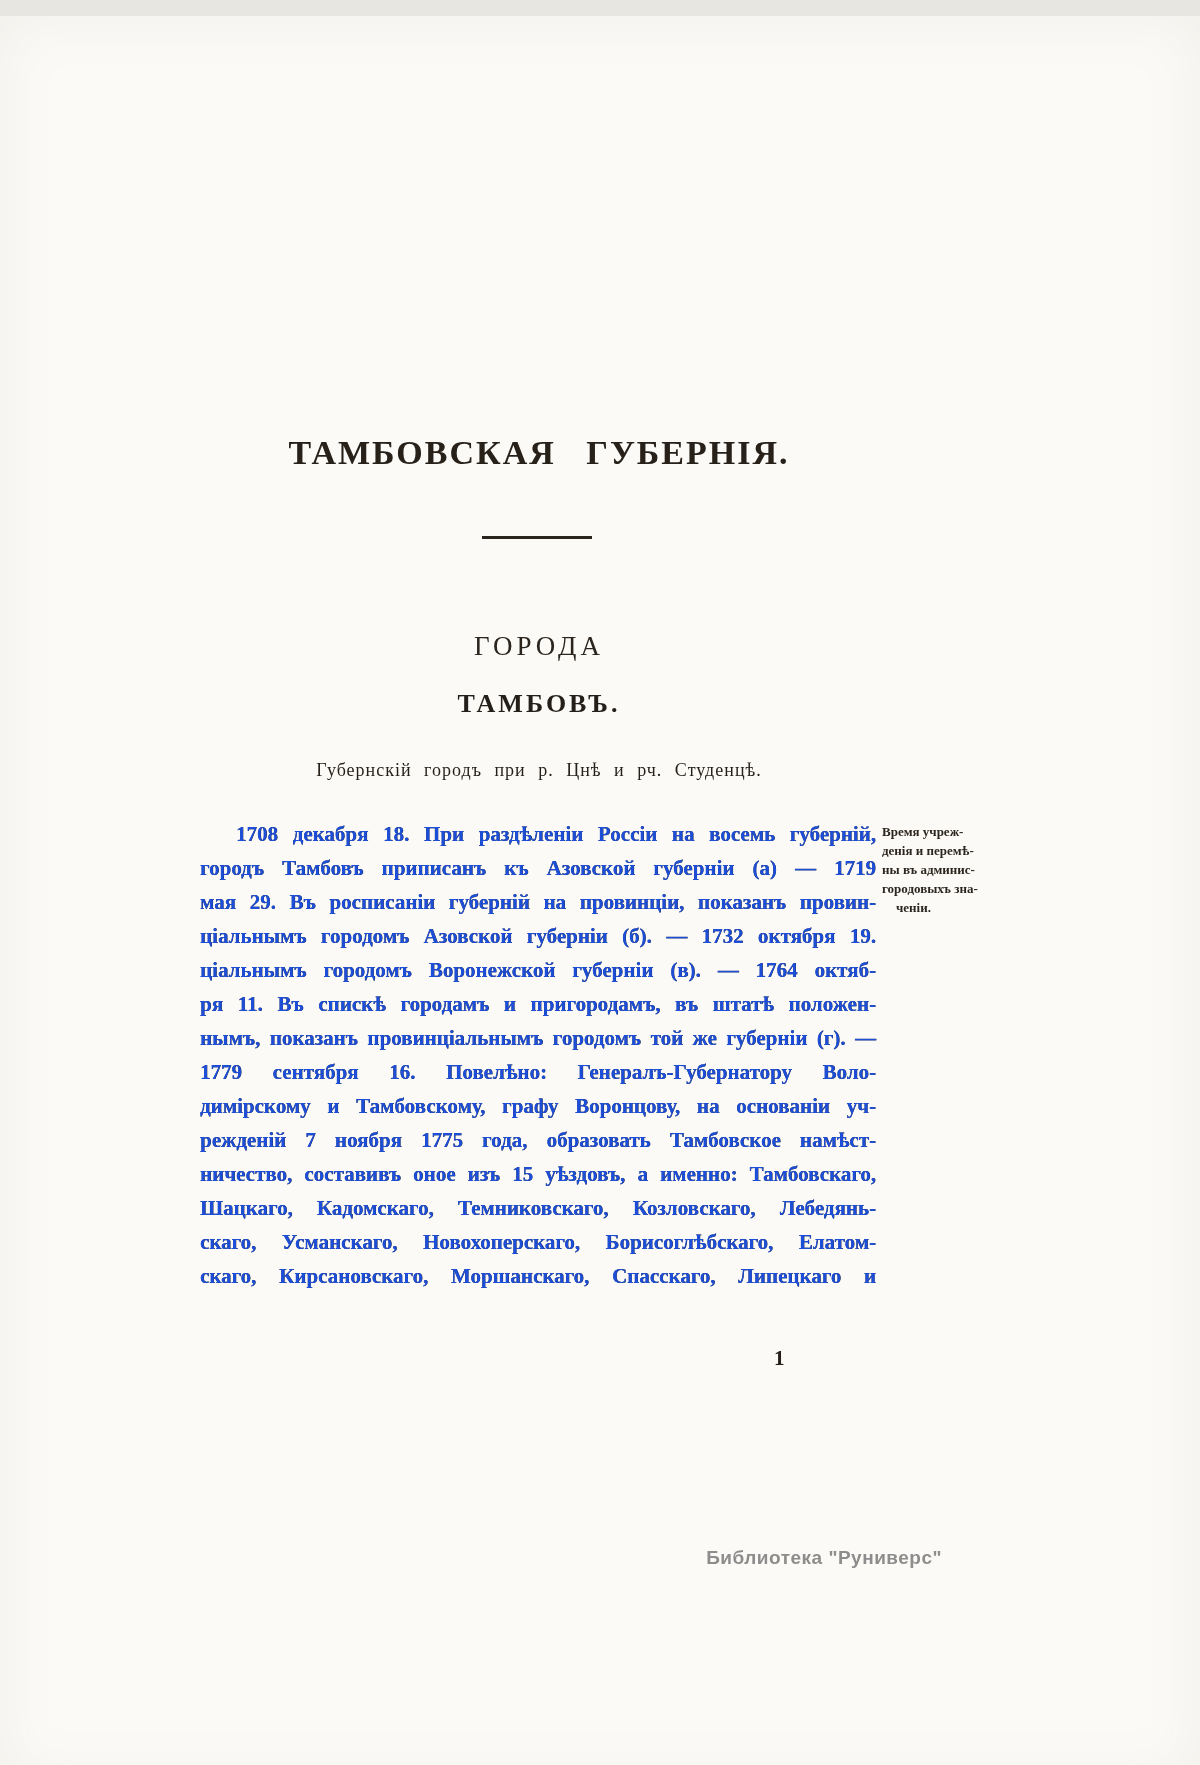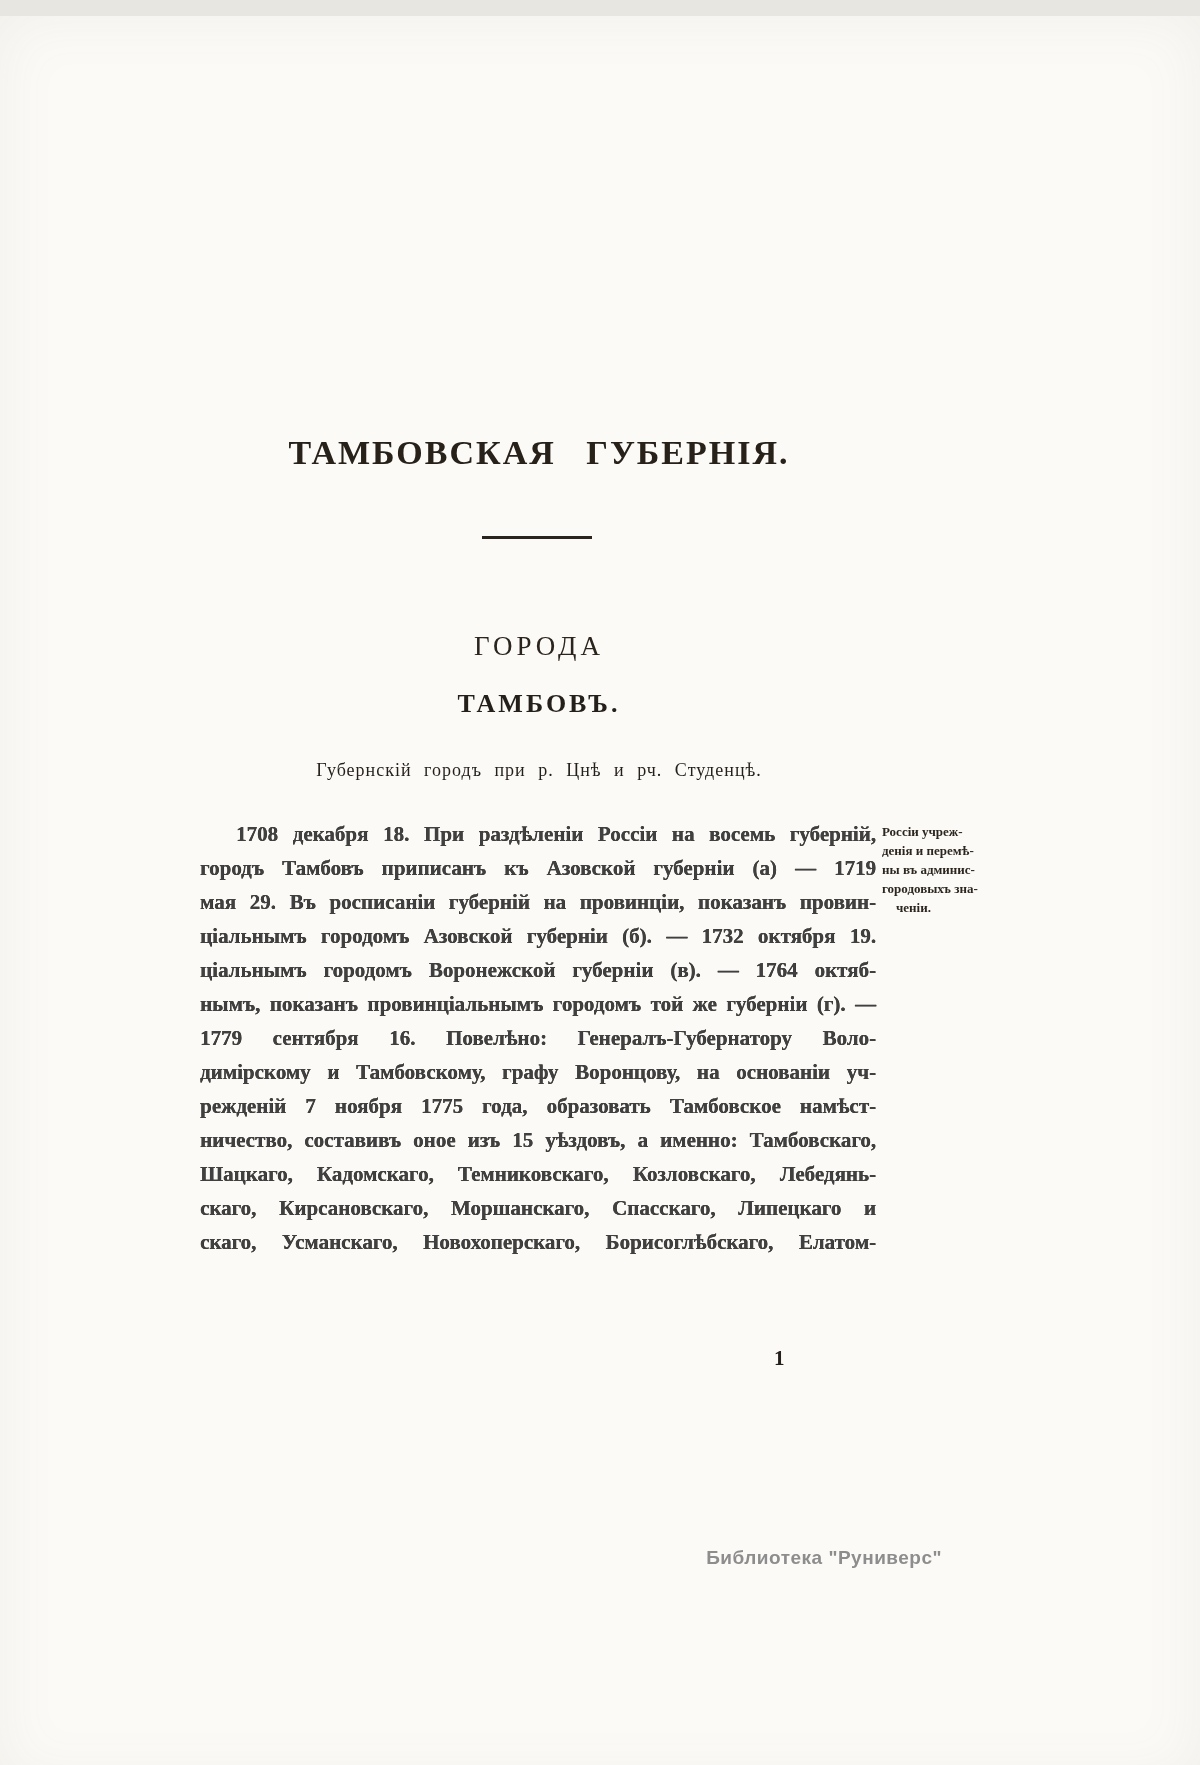--- a/index.html
+++ b/index.html
@@ -76,21 +76,21 @@
     color: #241f19;
   }
   .body-block {
     position: absolute;
     top: 801px;
     left: 200px;
     width: 676px;
     font-size: 21px;
     font-weight: bold;
     line-height: 34px;
-    color: #404040;
+    color: #1d4ed8;
     text-shadow: 0.2px 0 0 #241f19;
   }
   .bl {
     text-align: justify;
     text-align-last: justify;
   }
   .bl.indent {
     padding-left: 36px;
   }
   .margin-note {
@@ -139,32 +139,33 @@
   <h3 class="city-heading">ТАМБОВЪ.</h3>
 
   <div class="subtitle">Губернскій городъ при р. Цнѣ и рч. Студенцѣ.</div>
 
   <div class="body-block">
     <div class="bl indent">1708 декабря 18. При раздѣленіи Россіи на восемь губерній,</div>
     <div class="bl">городъ Тамбовъ приписанъ къ Азовской губерніи (а) — 1719</div>
     <div class="bl">мая 29. Въ росписаніи губерній на провинціи, показанъ провин-</div>
     <div class="bl">ціальнымъ городомъ Азовской губерніи (б). — 1732 октября 19.</div>
     <div class="bl">ціальнымъ городомъ Воронежской губерніи (в). — 1764 октяб-</div>
+    <div class="bl">ря 11. Въ спискѣ городамъ и пригородамъ, въ штатѣ положен-</div>
     <div class="bl">нымъ, показанъ провинціальнымъ городомъ той же губерніи (г). —</div>
     <div class="bl">1779 сентября 16. Повелѣно: Генералъ-Губернатору Воло-</div>
     <div class="bl">димірскому и Тамбовскому, графу Воронцову, на основаніи уч-</div>
     <div class="bl">режденій 7 ноября 1775 года, образовать Тамбовское намѣст-</div>
     <div class="bl">ничество, составивъ оное изъ 15 уѣздовъ, а именно: Тамбовскаго,</div>
     <div class="bl">Шацкаго, Кадомскаго, Темниковскаго, Козловскаго, Лебедянь-</div>
+    <div class="bl">скаго, Усманскаго, Новохоперскаго, Борисоглѣбскаго, Елатом-</div>
     <div class="bl">скаго, Кирсановскаго, Моршанскаго, Спасскаго, Липецкаго и</div>
-    <div class="bl">скаго, Усманскаго, Новохоперскаго, Борисоглѣбскаго, Елатом-</div>
   </div>
 
   <aside class="margin-note">
-    <div>Россіи учреж-</div>
+    <div>Время учреж-</div>
     <div>денія и перемѣ-</div>
     <div>ны въ админис-</div>
     <div>городовыхъ зна-</div>
     <div class="mn-last">ченіи.</div>
   </aside>
 
   <div class="page-number">1</div>
 
   <div class="watermark">Библиотека "Руниверс"</div>
 

